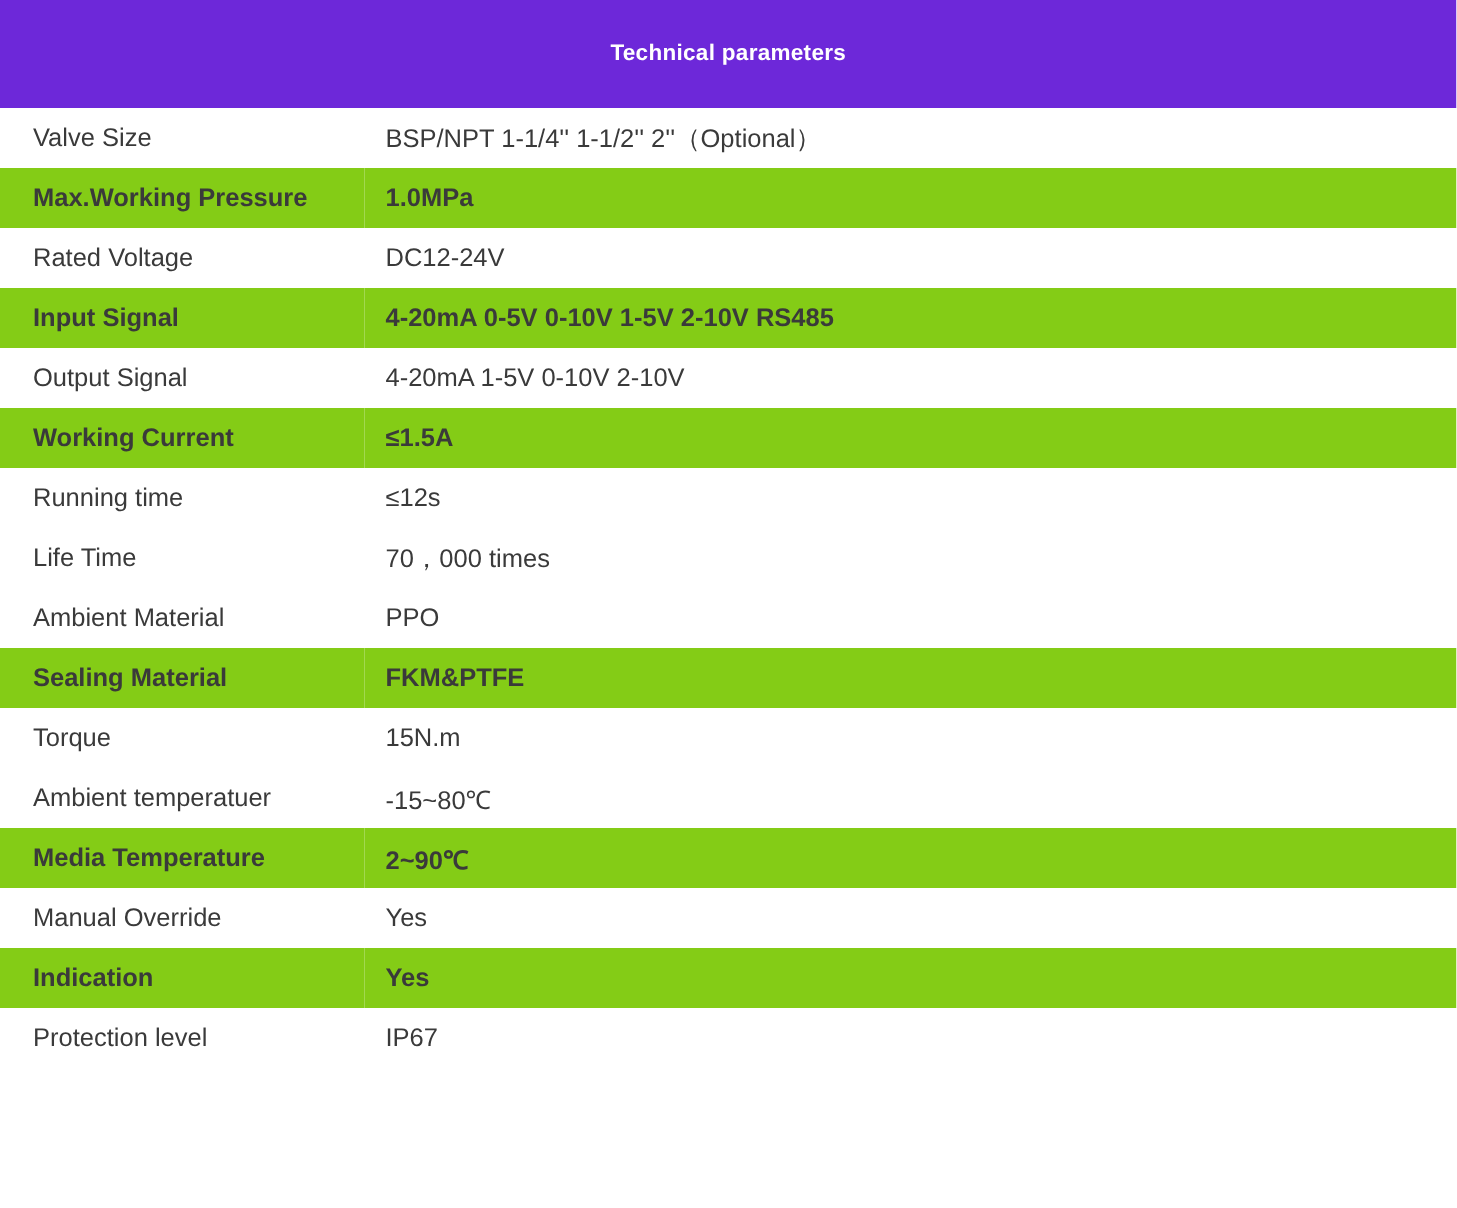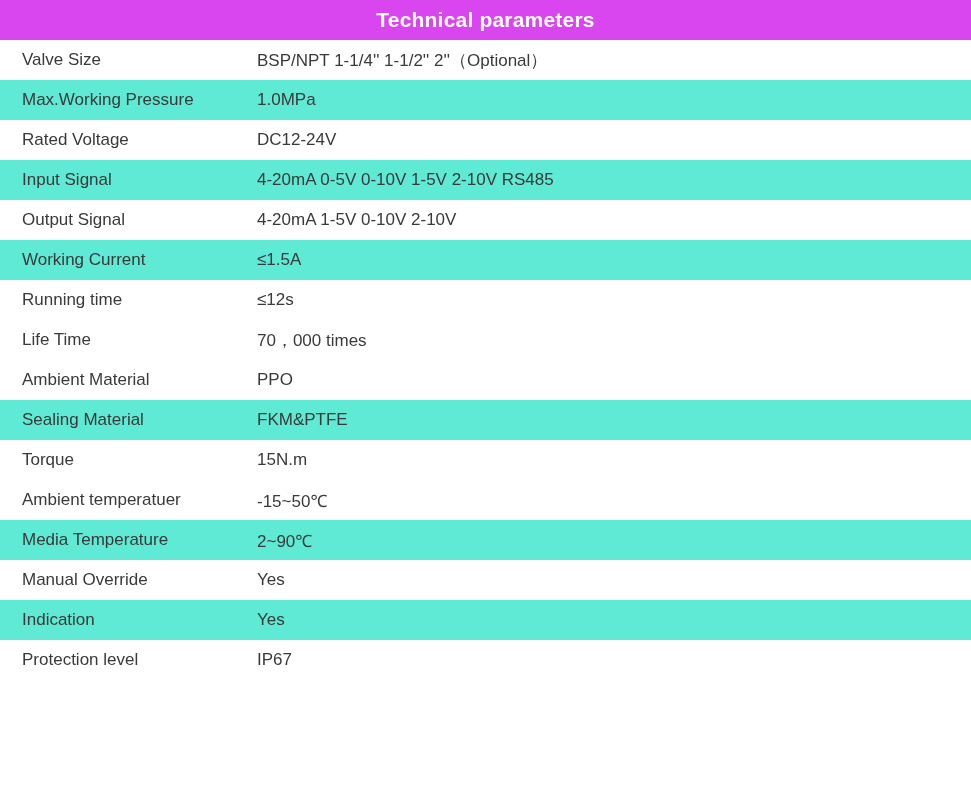--- a/index.html
+++ b/index.html
@@ -13,49 +13,50 @@
     font-family: "Liberation Sans", sans-serif;
     color: #333333;
     overflow: hidden;
   }
   .spec-table {
     width: 971px;
     border-collapse: collapse;
     table-layout: fixed;
   }
   .spec-table th.title-cell {
-    background: #d946ef;
+    background: #6d28d9;
     color: #ffffff;
-    font-size: 21px;
+    font-size: 15px;
     font-weight: bold;
     text-align: center;
     height: 40px;
     line-height: 40px;
-    padding: 0;
+    padding: 16px;
     letter-spacing: 0.2px;
   }
   .spec-table td {
     height: 40px;
     padding: 0 0 0 22px;
     font-size: 17px;
     font-weight: normal;
     color: #3a3a3a;
     vertical-align: middle;
     border: none;
   }
   .spec-table td.value-col {
     padding-left: 0;
   }
   .spec-table col.label-col { width: 243px; }
   .spec-table col.value-col { width: 728px; }
   tr.row-even td {
     background: #ffffff;
   }
   tr.row-odd td {
-    background: #5eead4;
+    background: #84cc16;
+    font-weight: bold;
   }
   .value-inner {
     padding-left: 14px;
   }
 </style>
 </head>
 <body>
 
 <table class="spec-table">
   <colgroup>
@@ -130,21 +131,21 @@
       </tr>
       <tr class="row-even">
         <td>Torque</td>
         <td class="value-col">
           <div class="value-inner">15N.m</div>
         </td>
       </tr>
       <tr class="row-even">
         <td>Ambient temperatuer</td>
         <td class="value-col">
-          <div class="value-inner">-15~50℃</div>
+          <div class="value-inner">-15~80℃</div>
         </td>
       </tr>
       <tr class="row-odd">
         <td>Media Temperature</td>
         <td class="value-col">
           <div class="value-inner">2~90℃</div>
         </td>
       </tr>
       <tr class="row-even">
         <td>Manual Override</td>

